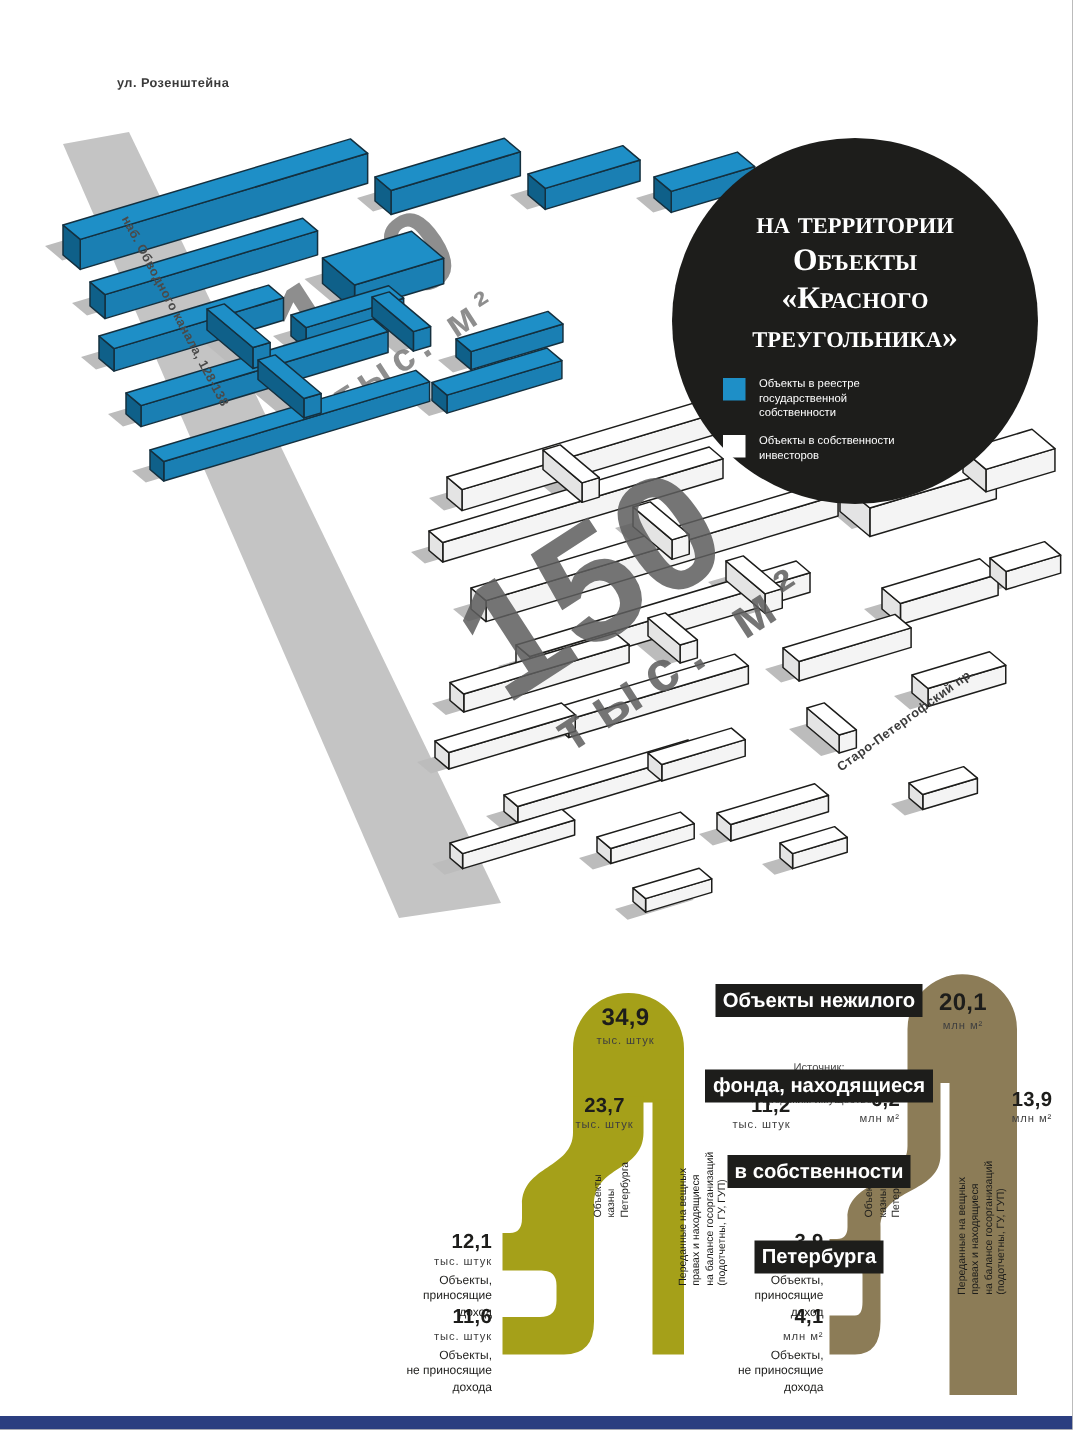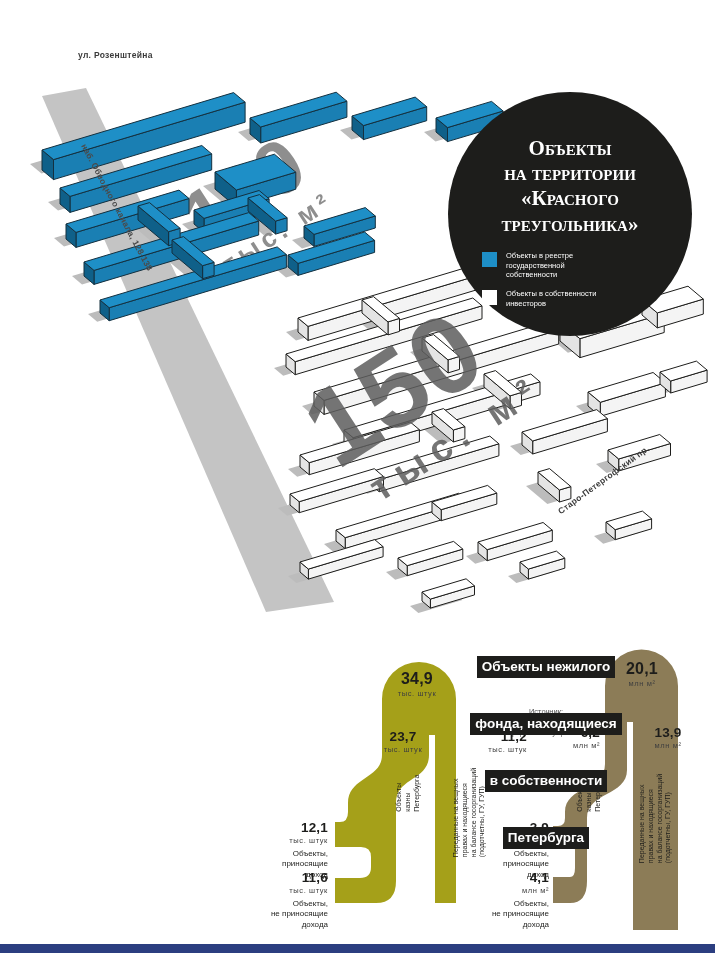--- a/index.html
+++ b/index.html
@@ -233,22 +233,22 @@
       <tspan class="bn-unit-150" x="24" y="64">тыс. м²</tspan>
     </text>
   </svg>
 
   <div class="street abs" style="left:78px;top:50px">ул. Розенштейна</div>
   <div class="street left" style="left:88px;top:142px">наб. Обводного канала, 128-138</div>
   <div class="street right" style="left:556px;top:508px">Старо-Петергофский пр.</div>
 
   <div class="circle">
     <div class="circle-title">
+      <div>на территории</div>
       <div>Объекты</div>
-      <div>на территории</div>
       <div>«Красного</div>
       <div>треугольника»</div>
     </div>
     <div class="legend">
       <div class="legend-row">
         <div class="swatch state"></div>
         <div class="legend-label">Объекты в реестре
 государственной
 собственности</div>
       </div>
@@ -325,21 +325,21 @@
   </svg>
 
   <div class="val" style="left:600px;top:660px;width:84px">
     <div class="num">20,1</div>
     <div class="unit">млн м²</div>
   </div>
   <div class="val right" style="left:530px;top:725px;width:70px">
     <div class="num small">6,2</div>
     <div class="unit">млн м²</div>
   </div>
-  <div class="val" style="left:640px;top:725px;width:56px">
+  <div class="val" style="left:660px;top:725px;width:56px">
     <div class="num small">13,9</div>
     <div class="unit">млн м²</div>
   </div>
   <div class="rot-wrap" style="left:545px;top:770px;width:90px;height:46px">
     <div class="rot">Объекты
 казны
 Петербурга</div>
   </div>
   <div class="rot-wrap" style="left:596px;top:795px;width:120px;height:46px">
     <div class="rot">Переданные на вещных

